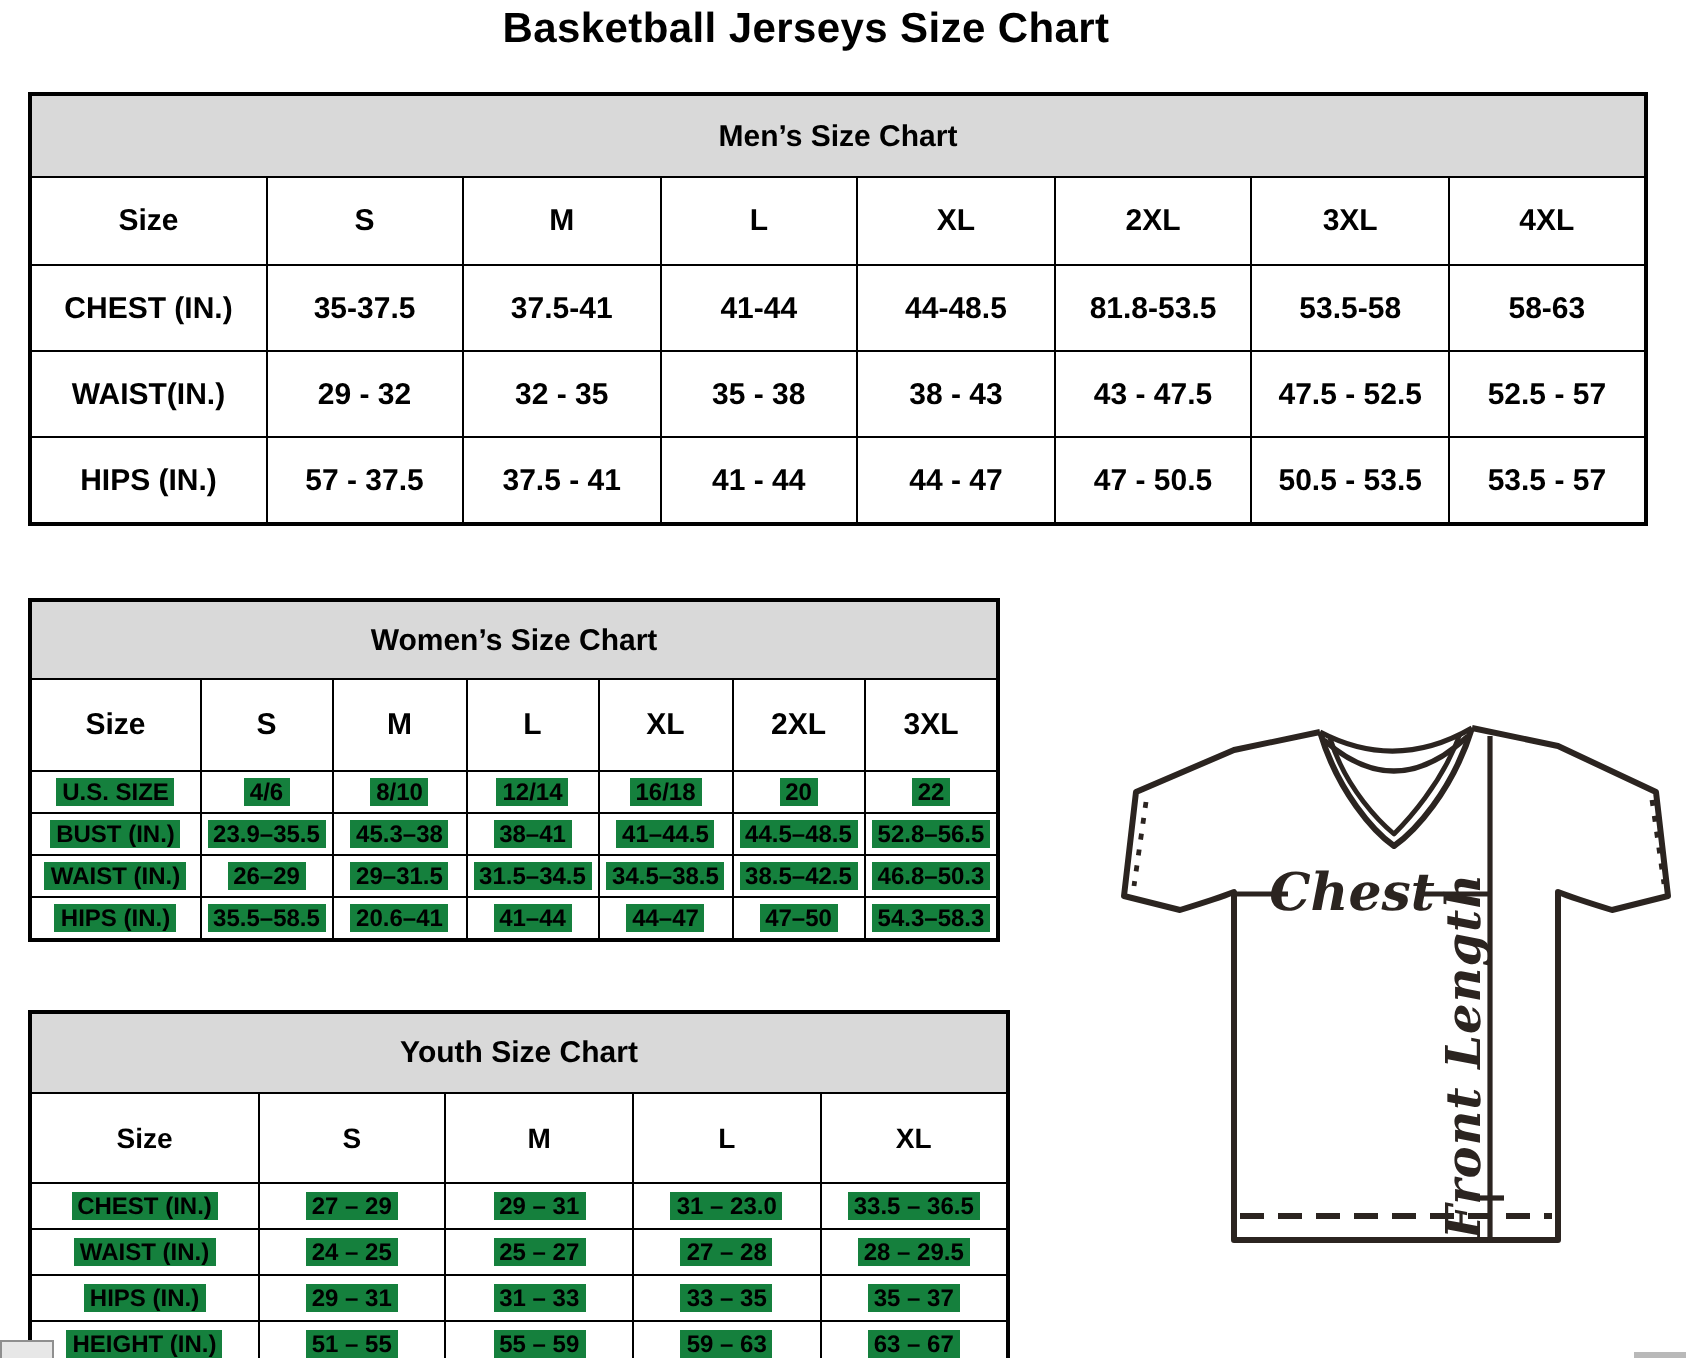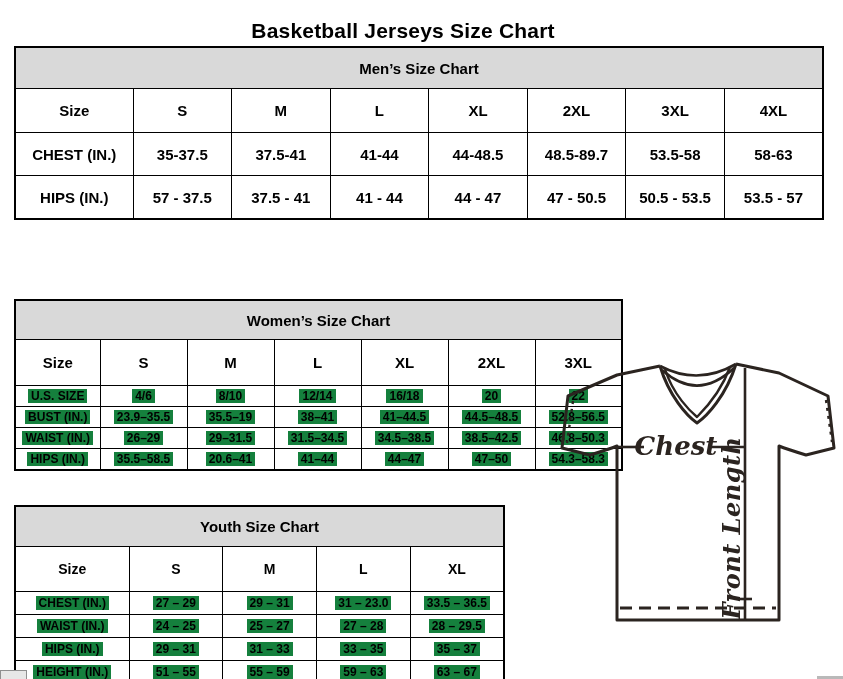--- a/index.html
+++ b/index.html
@@ -1,32 +1,32 @@
 <!DOCTYPE html>
 <html><head>
 <meta charset="utf-8">
 <style>
   html,body{margin:0;padding:0;background:#fff;}
   #page{position:relative;width:843px;height:679px;background:#fff;overflow:hidden;
         font-family:"Liberation Sans",sans-serif;color:#000;}
 
   #page-title{position:absolute;top:3px;left:0;width:806px;text-align:center;
-              font-size:21px;font-weight:bold;letter-spacing:.2px;margin-top:16px;}
+              font-size:21px;font-weight:bold;letter-spacing:.2px;}
 
   table{border-collapse:collapse;table-layout:fixed;position:absolute;background:#fff;}
   td,th{border:1px solid #000;text-align:center;vertical-align:middle;
         font-weight:bold;padding:0;overflow:hidden;white-space:nowrap;}
   tr.cap td{background:#d9d9d9;}
 
   #mens-table{left:14px;top:46px;width:810px;border:2px solid #000;}
   #mens-table tr.cap td{height:40px;font-size:15px;}
   #mens-table tr.head th{height:43px;font-size:15px;}
   #mens-table tr.data td{height:42px;font-size:15px;}
 
-  #womens-table{left:14px;top:299px;width:609px;border:2px solid #000;}
+  #womens-table{left:14px;top:299px;width:486px;border:2px solid #000;}
   #womens-table tr.cap td{height:38px;font-size:15px;}
   #womens-table tr.head th{height:45px;font-size:15px;}
   #womens-table tr.data td{height:20px;font-size:12px;}
 
   #youth-table{left:14px;top:493px;width:491px;border:2px solid #000;margin-top:12px;}
   #youth-table tr.cap td{height:39px;font-size:15px;}
   #youth-table tr.head th{height:44px;font-size:14px;}
   #youth-table tr.data td{height:22px;font-size:12px;}
 
   .hl{background:#15803d;padding:0 3px;}
@@ -70,23 +70,33 @@
           <th>2XL</th>
           <th>3XL</th>
           <th>4XL</th>
         </tr>
         <tr class="data">
           <td>CHEST (IN.)</td>
           <td>35-37.5</td>
           <td>37.5-41</td>
           <td>41-44</td>
           <td>44-48.5</td>
-          <td>48.5-89.7</td>
+          <td>81.8-53.5</td>
           <td>53.5-58</td>
           <td>58-63</td>
+        </tr>
+        <tr class="data">
+          <td>WAIST(IN.)</td>
+          <td>29 - 32</td>
+          <td>32 - 35</td>
+          <td>35 - 38</td>
+          <td>38 - 43</td>
+          <td>43 - 47.5</td>
+          <td>47.5 - 52.5</td>
+          <td>52.5 - 57</td>
         </tr>
         <tr class="data">
           <td>HIPS (IN.)</td>
           <td>57 - 37.5</td>
           <td>37.5 - 41</td>
           <td>41 - 44</td>
           <td>44 - 47</td>
           <td>47 - 50.5</td>
           <td>50.5 - 53.5</td>
           <td>53.5 - 57</td>
@@ -121,21 +131,21 @@
           <td><span class="hl">4/6</span></td>
           <td><span class="hl">8/10</span></td>
           <td><span class="hl">12/14</span></td>
           <td><span class="hl">16/18</span></td>
           <td><span class="hl">20</span></td>
           <td><span class="hl">22</span></td>
         </tr>
         <tr class="data">
           <td><span class="hl">BUST (IN.)</span></td>
           <td><span class="hl">23.9–35.5</span></td>
-          <td><span class="hl">35.5–19</span></td>
+          <td><span class="hl">45.3–38</span></td>
           <td><span class="hl">38–41</span></td>
           <td><span class="hl">41–44.5</span></td>
           <td><span class="hl">44.5–48.5</span></td>
           <td><span class="hl">52.8–56.5</span></td>
         </tr>
         <tr class="data">
           <td><span class="hl">WAIST (IN.)</span></td>
           <td><span class="hl">26–29</span></td>
           <td><span class="hl">29–31.5</span></td>
           <td><span class="hl">31.5–34.5</span></td>

